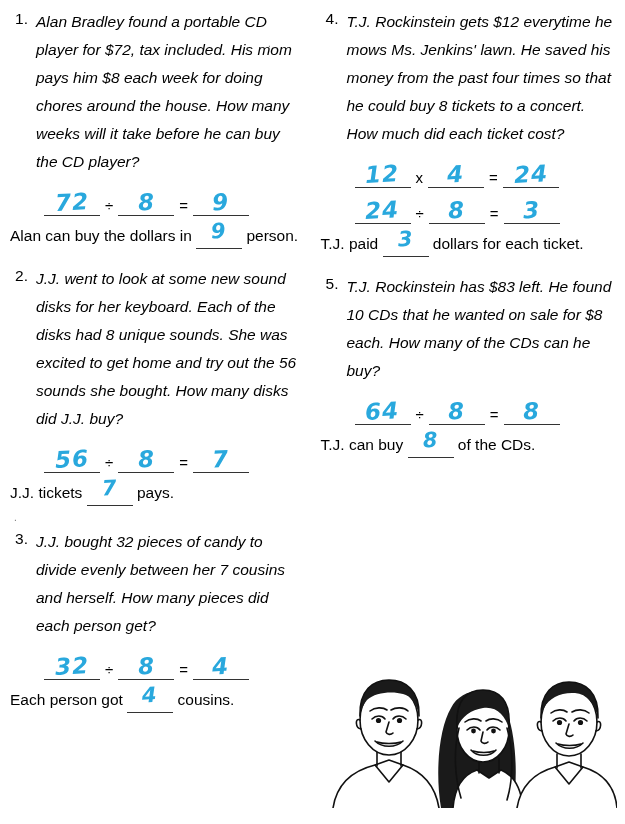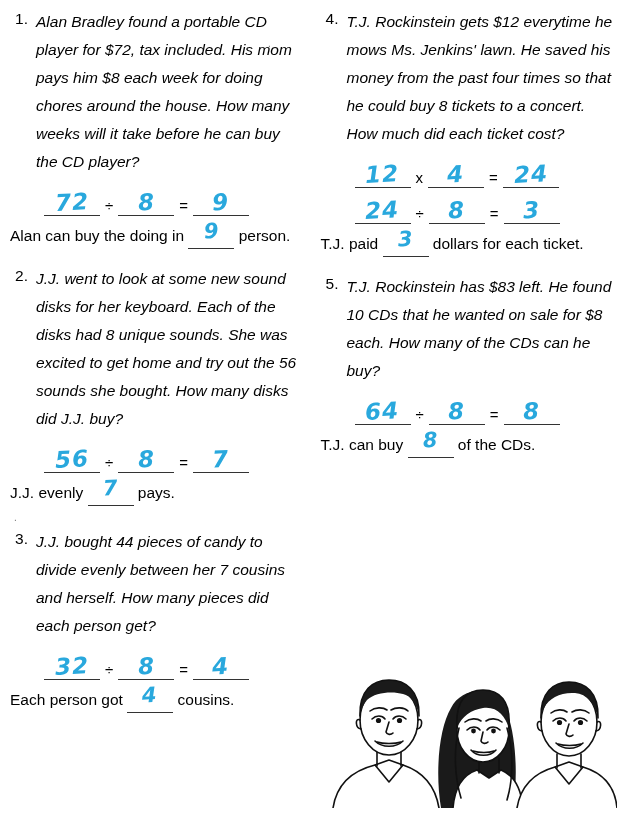--- a/index.html
+++ b/index.html
@@ -150,21 +150,21 @@
       <div class="op">÷</div>
       <div class="slot">
           <span class="hw">8</span>
         </div>
       <div class="op">=</div>
       <div class="slot">
           <span class="hw">9</span>
         </div>
     </div>
     <div class="sentence">
-      <span>Alan can buy the doing in</span>
+      <span>Alan can buy the dollars in</span>
       <span class="blank-inline"><span class="hw small">9</span></span>
       <span>person.</span>
     </div>
 
     <div class="spacer-md"></div>
 
     <div class="problem">
       <div class="num">2.</div>
       <div class="ptext">J.J. went to look at some new sound disks for her keyboard. Each of the disks had 8 unique sounds. She was excited to get home and try out the 56 sounds she bought. How many disks did J.J. buy?</div>
     </div>
@@ -175,30 +175,30 @@
       <div class="op">÷</div>
       <div class="slot">
           <span class="hw">8</span>
         </div>
       <div class="op">=</div>
       <div class="slot">
           <span class="hw">7</span>
         </div>
     </div>
     <div class="sentence">
-      <span>J.J. evenly</span>
+      <span>J.J. tickets</span>
       <span class="blank-inline"><span class="hw small">7</span></span>
       <span>pays.</span>
     </div>
 
     <div class="spacer-lg"></div>
 
     <div class="problem">
       <div class="num">3.</div>
-      <div class="ptext">J.J. bought 44 pieces of candy to divide evenly between her 7 cousins and herself. How many pieces did each person get?</div>
+      <div class="ptext">J.J. bought 32 pieces of candy to divide evenly between her 7 cousins and herself. How many pieces did each person get?</div>
     </div>
     <div class="equation">
       <div class="slot">
           <span class="hw">32</span>
         </div>
       <div class="op">÷</div>
       <div class="slot">
           <span class="hw">8</span>
         </div>
       <div class="op">=</div>

